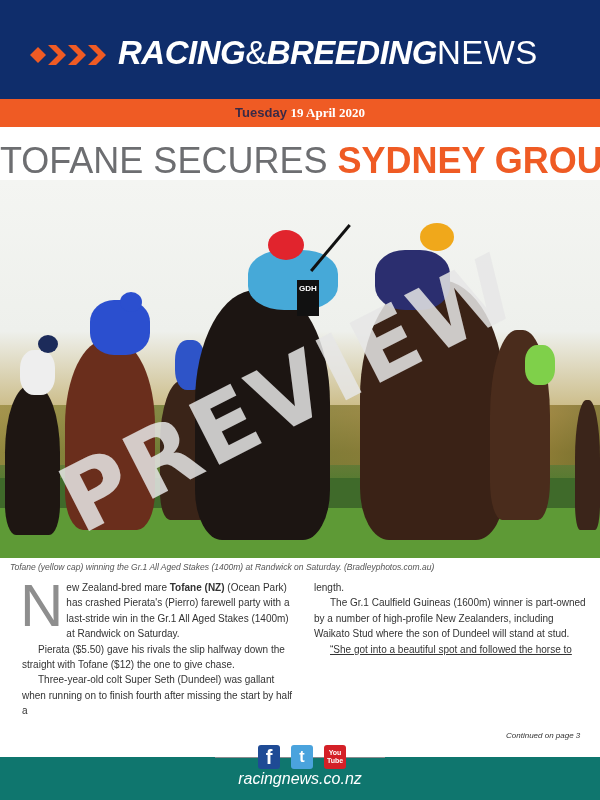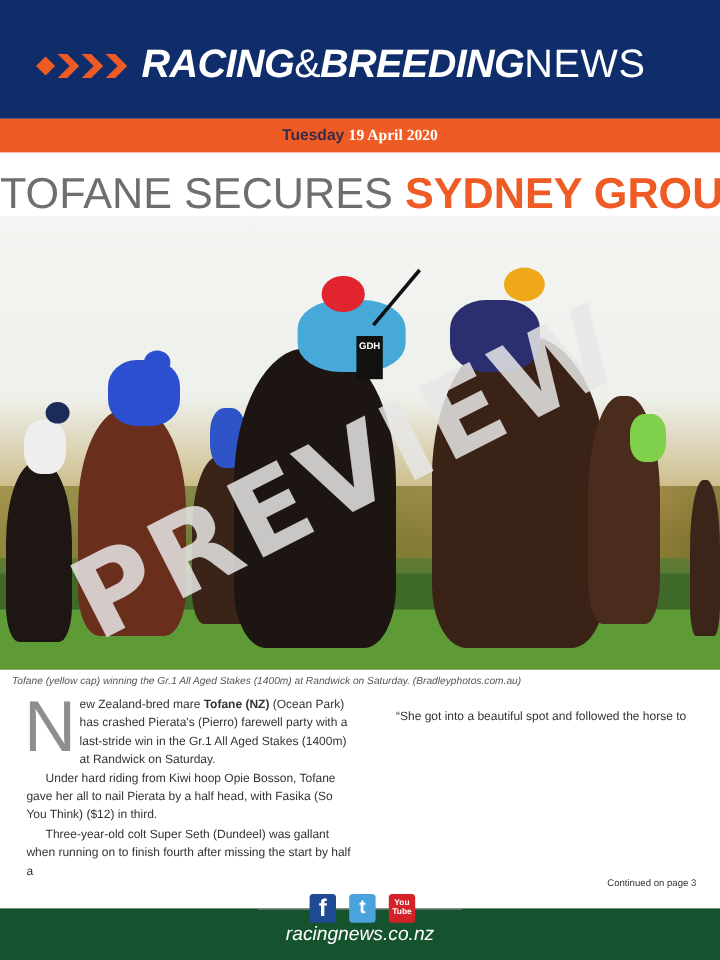--- a/index.html
+++ b/index.html
@@ -33,26 +33,26 @@
   .whip { position: absolute; width: 3px; background: #111; transform-origin: bottom left; }
   .watermark { position: absolute; left: 40px; top: 160px; font-size: 92px; font-weight: bold; color: rgba(230,230,230,0.85); transform: rotate(-27deg); letter-spacing: 4px; font-family: "DejaVu Sans", sans-serif; }
 
   .caption { position: absolute; left: 10px; top: 562px; font-size: 8.5px; font-style: italic; color: #555; white-space: nowrap; text-align: center; }
 
   .col { position: absolute; top: 580px; width: 272px; font-size: 10px; line-height: 15.4px; color: #333; }
   .col.left { left: 22px; }
   .col.right { left: 314px; }
   .col p { text-indent: 16px; }
   .col p.noindent { text-indent: 0; }
-  .col p.spaced { margin-top: 10px; }
+  .col p.spaced { margin-top: 0; text-decoration: underline; }
   .dropcap { float: left; font-size: 60px; line-height: 52px; color: #8e8e8e; margin: 0 3px 0 -2px; font-family: "Liberation Sans", sans-serif; }
   .lead p { text-indent: 0; }
-  .continued { position: absolute; left: 506px; top: 731px; font-size: 8px; color: #333; }
+  .continued { position: absolute; left: 506px; top: 731px; font-size: 8px; font-style: italic; color: #333; }
 
-  .footer { position: absolute; left: 0; top: 757px; width: 600px; height: 43px; background: #14532d; }
+  .footer { position: absolute; left: 0; top: 757px; width: 600px; height: 43px; background: #0f766e; }
   .footer .rule { position: absolute; left: 215px; top: 0; width: 170px; height: 1px; background: #8a8c8e; }
   .social { position: absolute; left: 258px; top: 745px; display: flex; gap: 11px; }
   .social .ico { width: 22px; height: 24px; border-radius: 3px; color: #fff; font-weight: bold; display: flex; align-items: center; justify-content: center; }
   .social .fb { background: #1f4b95; font-size: 20px; font-family: "Liberation Sans", sans-serif; }
   .social .tw { background: #4aa3dd; font-size: 16px; }
   .social .yt { background: #d42027; font-size: 7px; line-height: 8px; text-align: center; flex-direction: column; }
   .footer .url { position: absolute; left: 0; top: 13px; width: 600px; text-align: center; color: #ffffff; font-style: italic; font-size: 16px; }
 </style>
 </head>
 <body>
@@ -112,25 +112,27 @@
   <div class="watermark">PREVIEW</div>
 </div>
 
 <div class="caption">Tofane (yellow cap) winning the Gr.1 All Aged Stakes (1400m) at Randwick on Saturday. (Bradleyphotos.com.au)</div>
 
 <div class="col left">
   <div class="lead">
     <span class="dropcap">N</span>
     <p class="noindent"><span>ew Zealand-bred mare </span><b>Tofane (NZ)</b><span> (Ocean Park) has crashed Pierata's (Pierro) farewell party with a last-stride win in the Gr.1 All Aged Stakes (1400m) at Randwick on Saturday.</span></p>
   </div>
-  <p>Under hard riding from Kiwi hoop Opie Bosson, Tofane gave her all to nail Pierata by a half head, with Fasika (So You Think) ($12) in third.</p>
+  <p>Pierata ($5.50) gave his rivals the slip halfway down the straight with Tofane ($12) the one to give chase.</p>
   <p>Three-year-old colt Super Seth (Dundeel) was gallant when running on to finish fourth after missing the start by half a</p>
 </div>
 
 <div class="col right">
+  <p class="noindent">length.</p>
+  <p>The Gr.1 Caulfield Guineas (1600m) winner is part-owned by a number of high-profile New Zealanders, including Waikato Stud where the son of Dundeel will stand at stud.</p>
   <p class="spaced">“She got into a beautiful spot and followed the horse to</p>
 </div>
 
 <div class="continued">Continued on  page  3</div>
 
 <div class="footer">
   <div class="rule"></div>
   <div class="url">racingnews.co.nz</div>
 </div>
 <div class="social">

